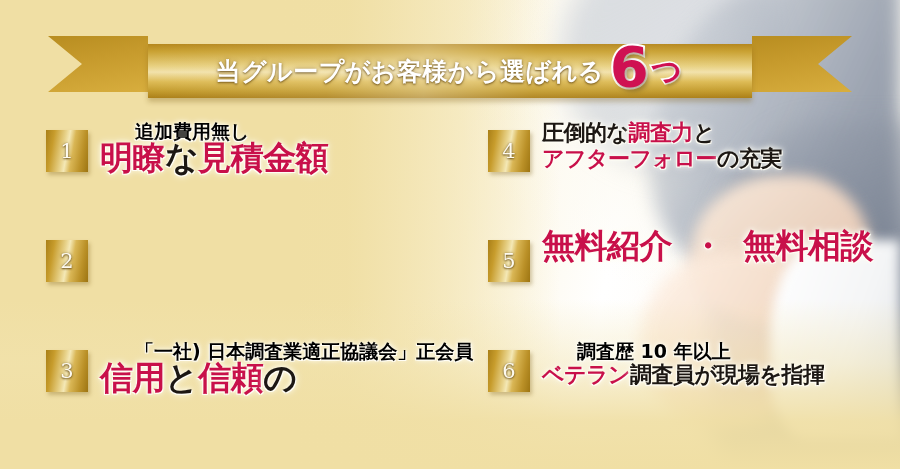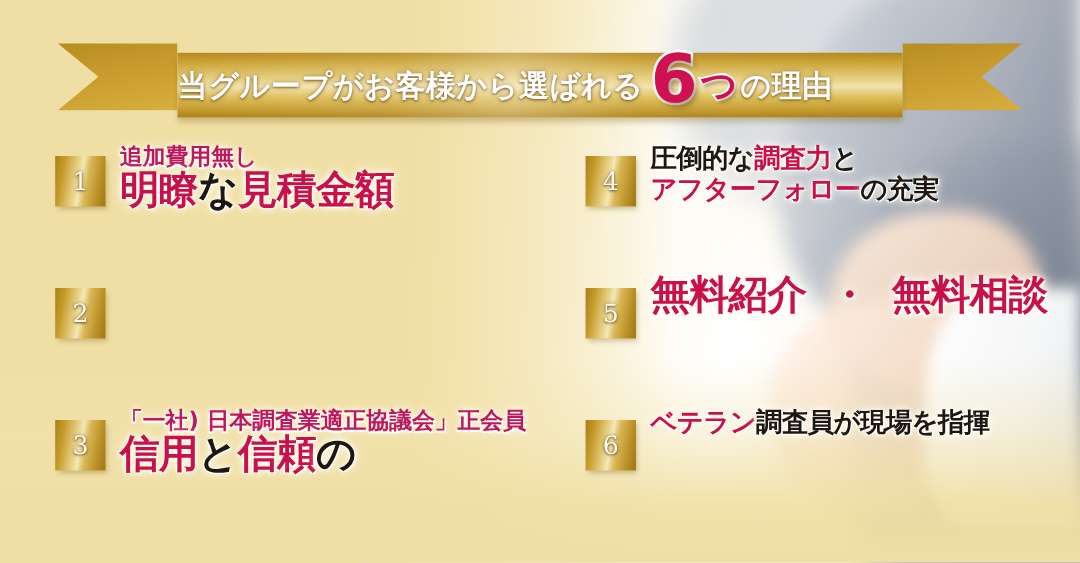--- a/index.html
+++ b/index.html
@@ -89,21 +89,21 @@
     position:absolute;left:148px;right:148px;top:14px;height:54px;
     background:linear-gradient(180deg,#b5871d 0%,#caa233 14%,#e7cf7e 40%,#f2e2ab 52%,#ddbb55 70%,#c29a2c 88%,#ab7f18 100%);
     box-shadow:0 4px 5px rgba(120,90,20,.32);
   }
   .band-sheen{
     position:absolute;inset:0;
     background:linear-gradient(95deg,rgba(255,255,255,0) 0%,rgba(255,255,255,.10) 30%,rgba(255,255,255,.30) 46%,rgba(255,255,255,.06) 64%,rgba(255,255,255,0) 100%);
   }
   .ribbon-title{
     position:absolute;left:148px;right:148px;top:14px;height:54px;
-    display:flex;align-items:center;justify-content:flex-start;
+    display:flex;align-items:center;justify-content:center;
     color:#ffffff;font-size:25px;font-weight:700;letter-spacing:.5px;
     text-shadow:0 1px 2px rgba(90,62,8,.75),0 0 4px rgba(120,85,15,.45);
     white-space:nowrap;z-index:3;
   }
   .ribbon-title .big6{
     font-size:56px;line-height:0;color:#cf1152;font-weight:700;
     margin:0 2px 0 6px;position:relative;top:-4px;
     -webkit-text-stroke:4px #ffffff;paint-order:stroke fill;
     text-shadow:3px 4px 4px rgba(90,70,30,.45);
   }
@@ -129,22 +129,23 @@
   }
   .badge span{
     font-family:"DejaVu Serif","Liberation Serif",serif;
     font-size:21px;color:#fdfaf0;font-weight:400;
     text-shadow:0 1px 2px rgba(90,62,8,.85),0 0 3px rgba(80,55,5,.5);
   }
 
   .lines{display:flex;flex-direction:column;justify-content:flex-start;padding-top:2px;}
   .ln{white-space:nowrap;line-height:1.18;}
   .sm{
-    font-size:19px;font-weight:700;color:#be185d;
+    font-size:19px;font-weight:700;color:#000000;
     text-shadow:0 0 4px #fffdf5,0 0 7px #fffdf5,1px 1px 0 #fffdf5,-1px 1px 0 #fffdf5;
+    margin-left:35px;
   }
   .lg{
     font-size:33px;font-weight:700;color:#1c1713;letter-spacing:-.5px;
     text-shadow:0 0 5px #fffdf5,0 0 9px #fffdf5,1px 1px 0 #fffdf5,-1px 1px 0 #fffdf5;
     font-family:Liberation Mono, monospace;
   }
   .md{
     font-size:22px;font-weight:700;color:#1c1713;letter-spacing:-.5px;
     text-shadow:0 0 5px #fffdf5,0 0 9px #fffdf5,1px 1px 0 #fffdf5,-1px 1px 0 #fffdf5;
   }
@@ -173,21 +174,20 @@
     <div class="tail tail-r"></div>
     <div class="fold fold-l"></div>
     <div class="fold fold-r"></div>
     <div class="band">
       <div class="band-sheen"></div>
     </div>
     <div class="ribbon-title">
       <span>当グループがお客様から選ばれる</span>
         <span class="big6">6</span>
         <span class="tsu">つ</span>
-        <span>の理由</span>
     </div>
   </div>
 
   <div class="grid">
       <div class="item" style="padding-left: 46px;">
         <div class="badge">
           <span>1</span>
         </div>
         <div class="lines">
           <div class="ln sm">追加費用無し</div>
@@ -223,18 +223,19 @@
         <div class="lines">
           <div class="ln sm">「一社) 日本調査業適正協議会」正会員</div>
           <div class="ln lg"><span class="red">信用</span><span>と</span><span class="red">信頼</span><span>の</span></div>
         </div>
       </div>
       <div class="item" style="padding-left: 30px;">
         <div class="badge">
           <span>6</span>
         </div>
         <div class="lines">
+          <div class="ln sm">調査歴 10 年以上</div>
           <div class="ln md"><span class="red">ベテラン</span><span>調査員が現場を指揮</span></div>
         </div>
       </div>
     </div>
 
 </div>
 
 </body></html>

